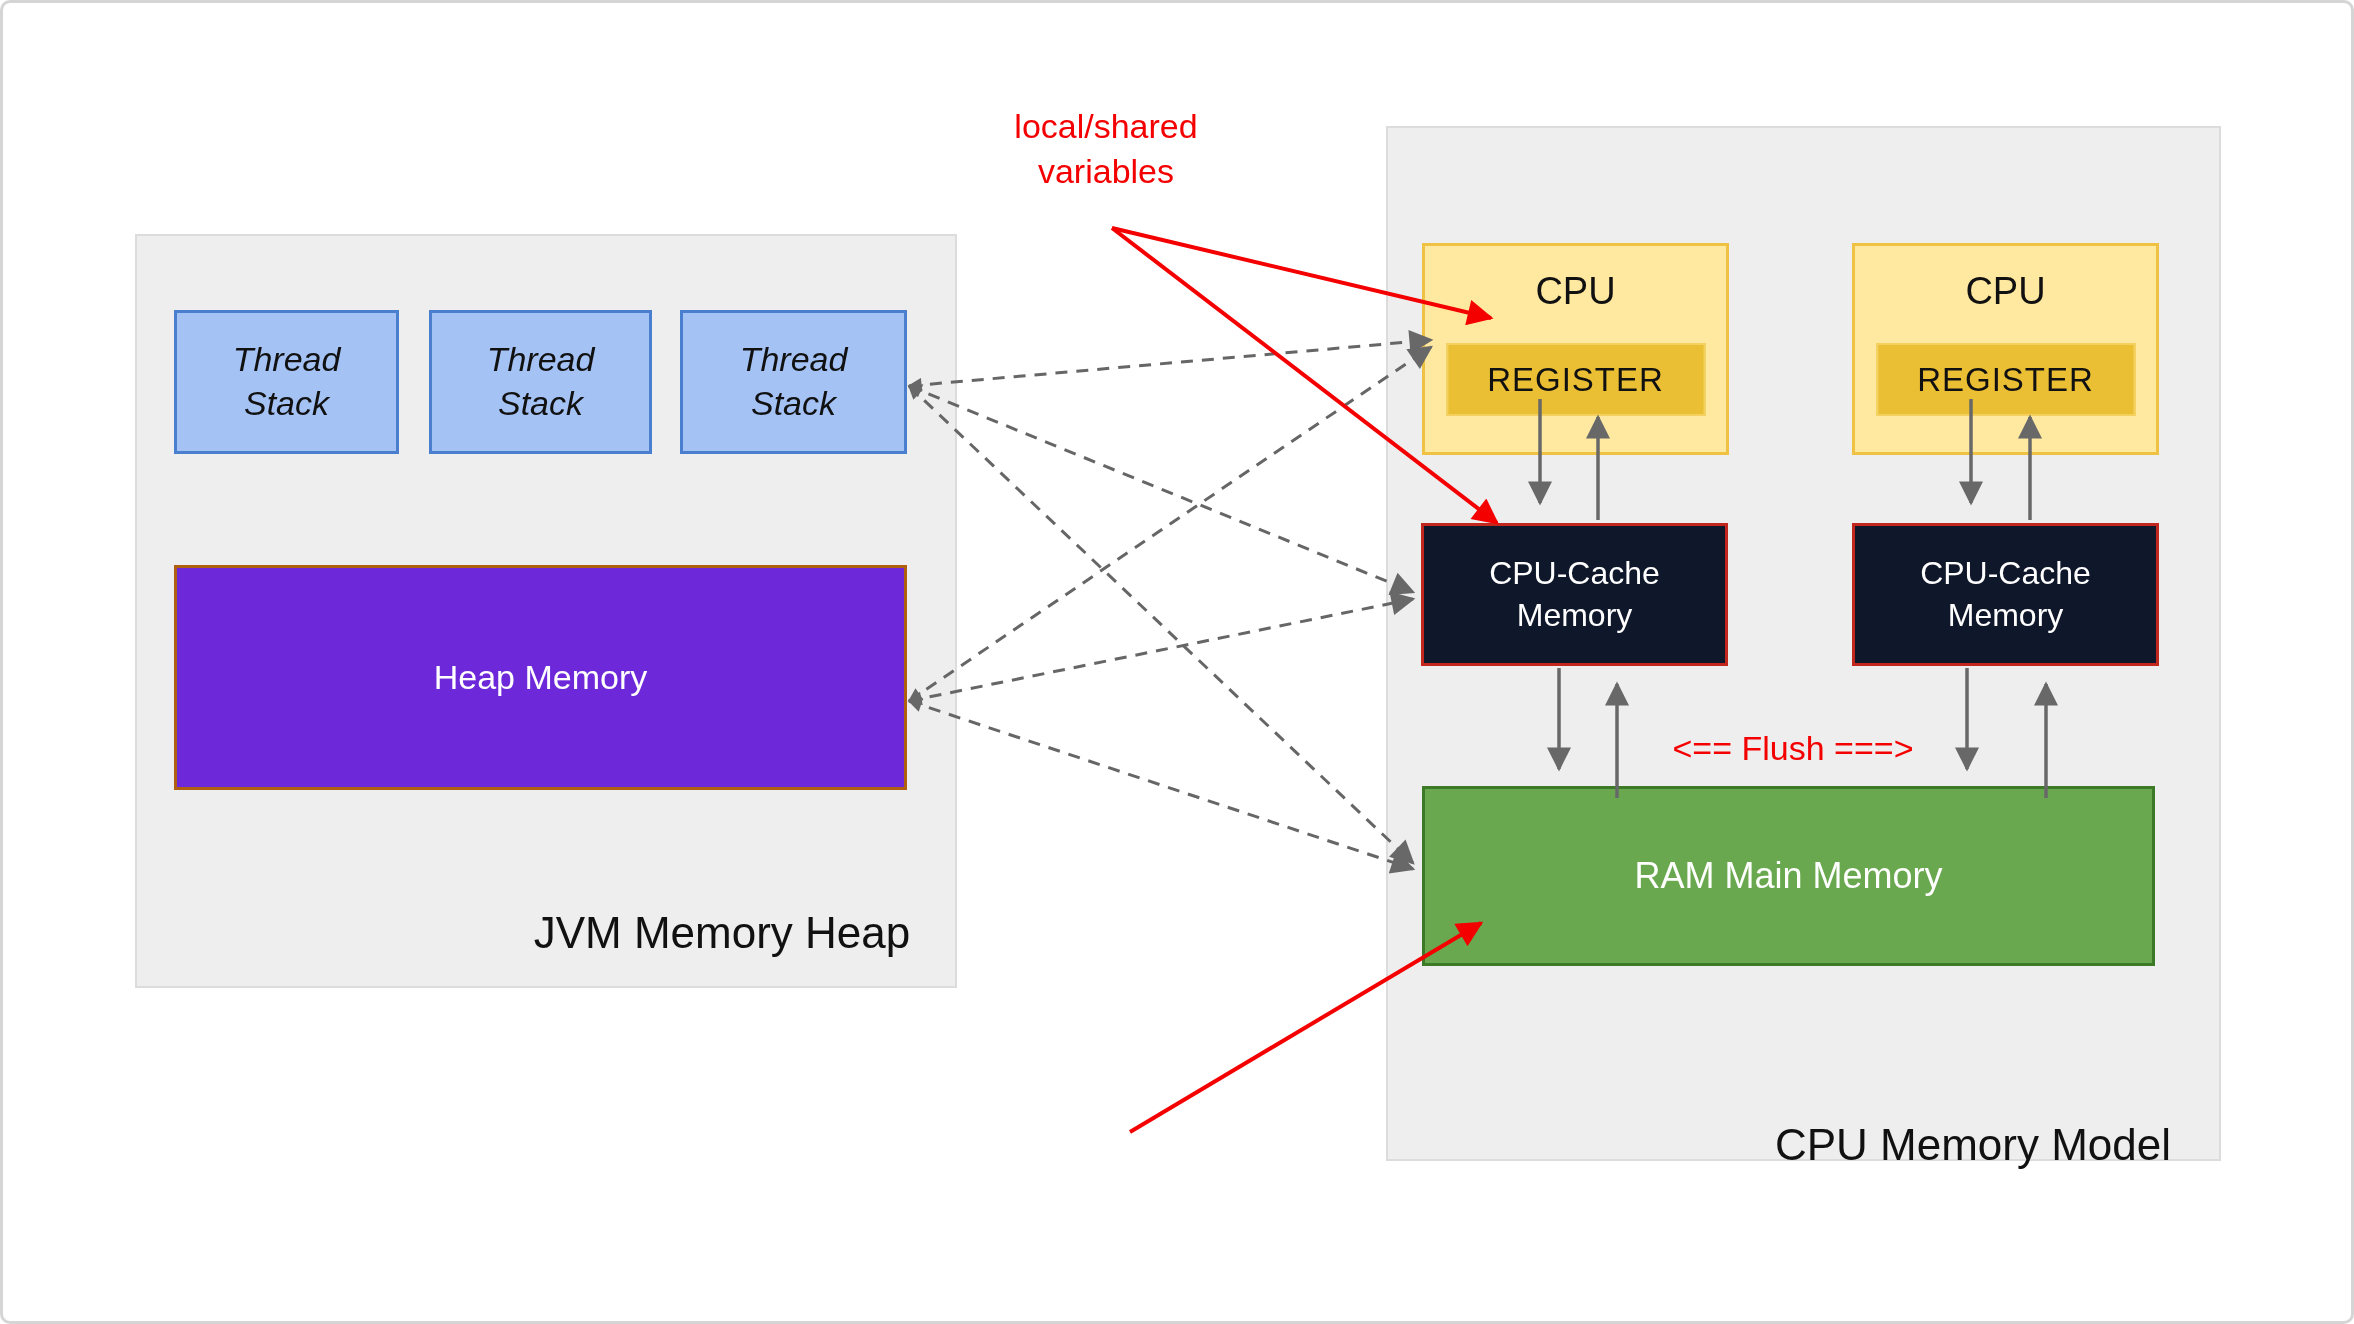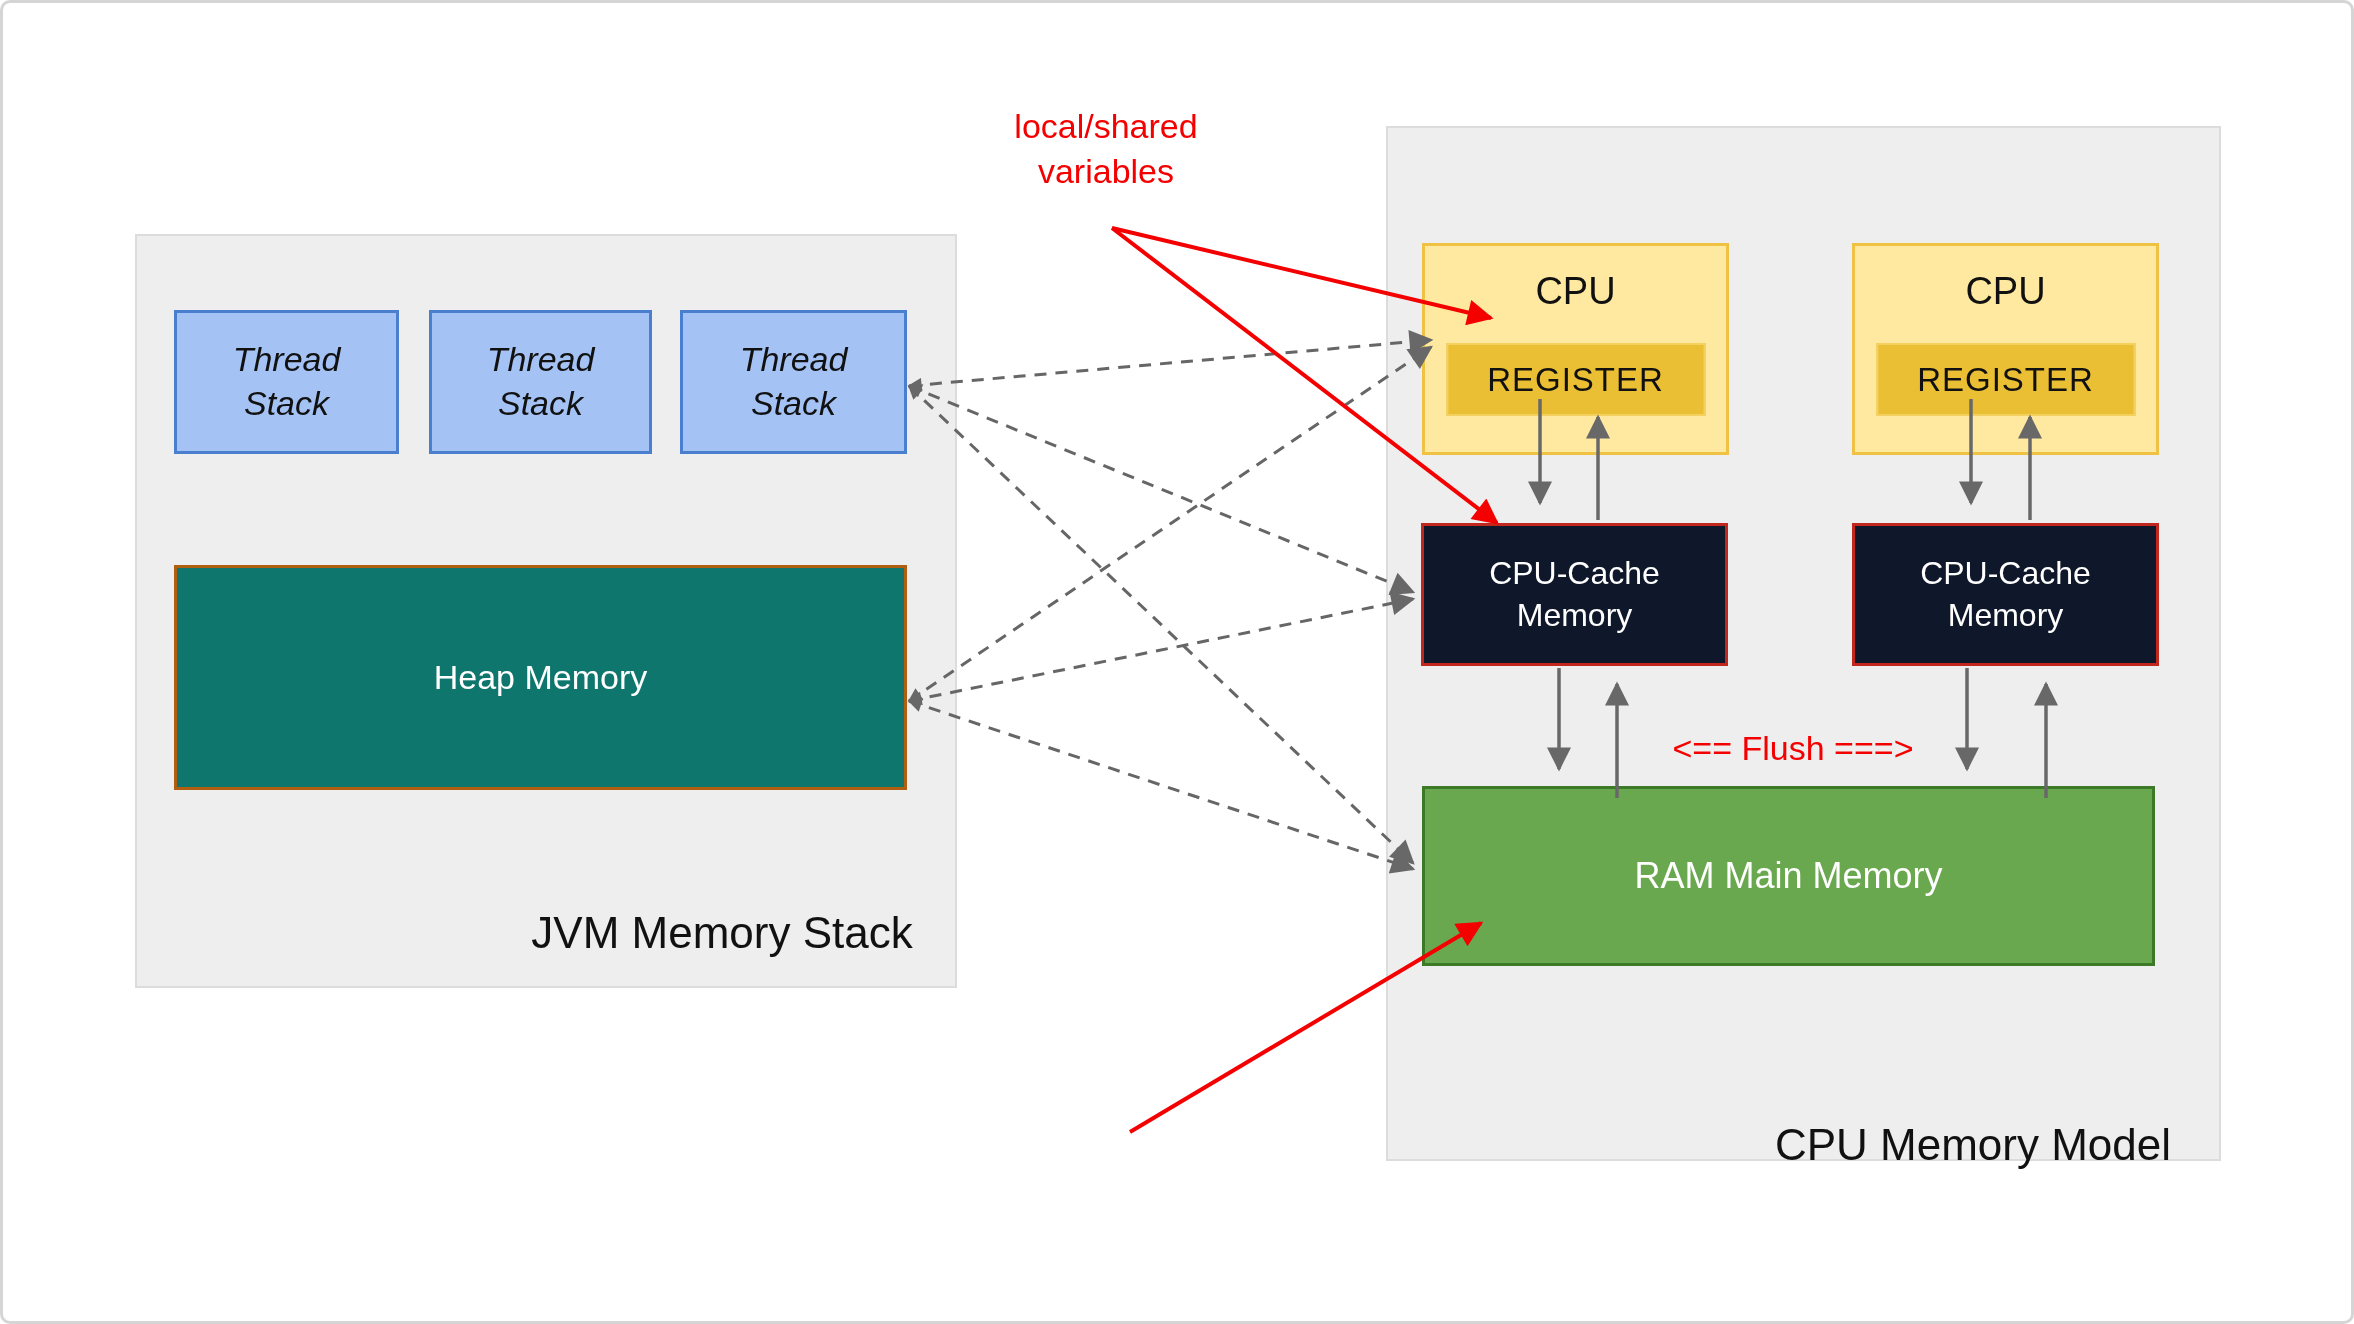--- a/index.html
+++ b/index.html
@@ -34,21 +34,21 @@
     background: #a4c2f4;
     border: 3px solid #4a7fd0;
     color: #111111;
     font-size: 34px;
     line-height: 1.28;
     font-style: italic;
   }
   .thread-stack .label-inner { width: 170px; }
 
   .heap {
-    background: #0f766e;
+    background: #6d28d9;
     border: 3px solid #b05f10;
     color: #ffffff;
     font-size: 34px;
   }
 
   .model-title {
     color: #111111;
     font-size: 44px;
     white-space: nowrap;
   }
@@ -120,21 +120,21 @@
     <div class="label-inner">Thread Stack</div>
   </div>
   <div class="abs centered thread-stack" style="left:677px; top:307px; width:227px; height:144px;">
     <div class="label-inner">Thread Stack</div>
   </div>
 
   <div class="abs centered heap" style="left:171px; top:562px; width:733px; height:225px;">
     <div>Heap Memory</div>
   </div>
 
-  <div class="abs centered model-title" style="left:419px; top:903px; width:600px; height:54px;">JVM Memory Stack</div>
+  <div class="abs centered model-title" style="left:419px; top:903px; width:600px; height:54px;">JVM Memory Heap</div>
 
   <div class="panel" style="left:1383px; top:123px; width:835px; height:1035px;"></div>
 
   <div class="abs cpu" style="left:1419px; top:192px; width:307px; height:212px;">
     <div class="cpu-title">CPU</div>
     <div class="register centered">REGISTER</div>
   </div>
 
   <div class="abs cpu" style="left:1849px; top:192px; width:307px; height:212px;">
     <div class="cpu-title">CPU</div>

